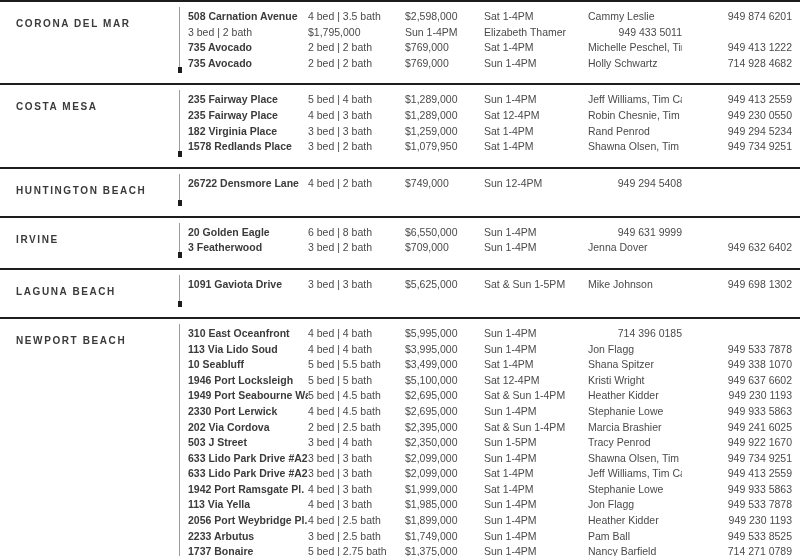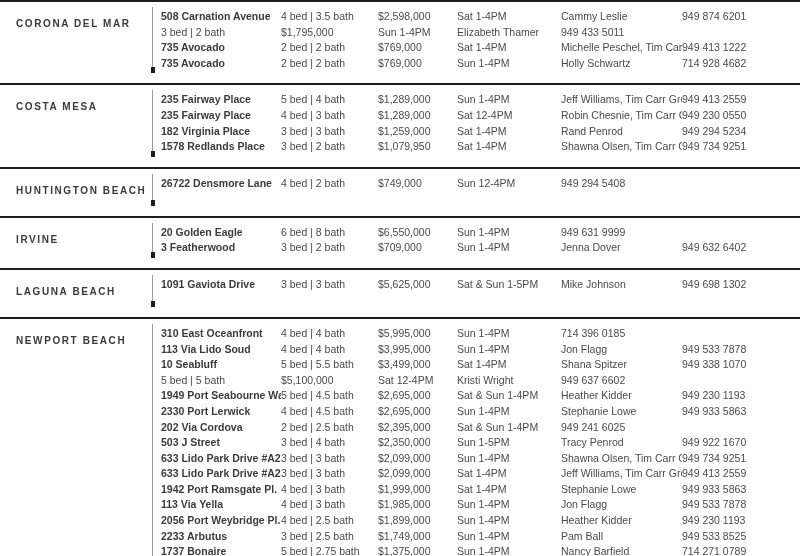--- a/index.html
+++ b/index.html
@@ -40,20 +40,21 @@
     color: #3a3a3a;
     text-transform: uppercase;
     white-space: nowrap;
   }
   .rows-col {
     flex: 1 1 auto;
     border-left: 1px solid #9b9b9b;
     padding: 2px 8px 0 8px;
     position: relative;
     min-height: 18px;
+    margin-left: 27px;
   }
   
   .rows-col::after {
     content: "";
     position: absolute;
     left: -2.5px;
     bottom: -2px;
     width: 4px;
     height: 6px;
     background: #1d1d1b;
@@ -68,20 +69,21 @@
   }
   .cell {
     white-space: nowrap;
     overflow: hidden;
   }
   .cell.address {
     font-weight: 700;
     color: #3b3b3b;
   }
   .cell.phone {
+    text-align: right;
   }
 </style>
 </head>
 <body>
 
 <div id="listing-table">
   <section class="city-section">
     <div class="city-col">
       <h2 class="city-name">CORONA DEL MAR</h2>
     </div>
@@ -246,20 +248,21 @@
   <div class="listing-row">
     <span class="cell address">10 Seabluff</span>
     <span class="cell bedbath">5 bed | 5.5 bath</span>
     <span class="cell price">$3,499,000</span>
     <span class="cell time">Sat 1-4PM</span>
     <span class="cell agent">Shana Spitzer</span>
     <span class="cell phone">949 338 1070</span>
   </div>
 
   <div class="listing-row">
+    <span class="cell address">1946 Port Locksleigh</span>
     <span class="cell bedbath">5 bed | 5 bath</span>
     <span class="cell price">$5,100,000</span>
     <span class="cell time">Sat 12-4PM</span>
     <span class="cell agent">Kristi Wright</span>
     <span class="cell phone">949 637 6602</span>
   </div>
 
   <div class="listing-row">
     <span class="cell address">1949 Port Seabourne Way</span>
     <span class="cell bedbath">5 bed | 4.5 bath</span>
@@ -276,20 +279,21 @@
     <span class="cell time">Sun 1-4PM</span>
     <span class="cell agent">Stephanie Lowe</span>
     <span class="cell phone">949 933 5863</span>
   </div>
 
   <div class="listing-row">
     <span class="cell address">202 Via Cordova</span>
     <span class="cell bedbath">2 bed | 2.5 bath</span>
     <span class="cell price">$2,395,000</span>
     <span class="cell time">Sat &amp; Sun 1-4PM</span>
+    <span class="cell agent">Marcia Brashier</span>
     <span class="cell phone">949 241 6025</span>
   </div>
 
   <div class="listing-row">
     <span class="cell address">503 J Street</span>
     <span class="cell bedbath">3 bed | 4 bath</span>
     <span class="cell price">$2,350,000</span>
     <span class="cell time">Sun 1-5PM</span>
     <span class="cell agent">Tracy Penrod</span>
     <span class="cell phone">949 922 1670</span>

